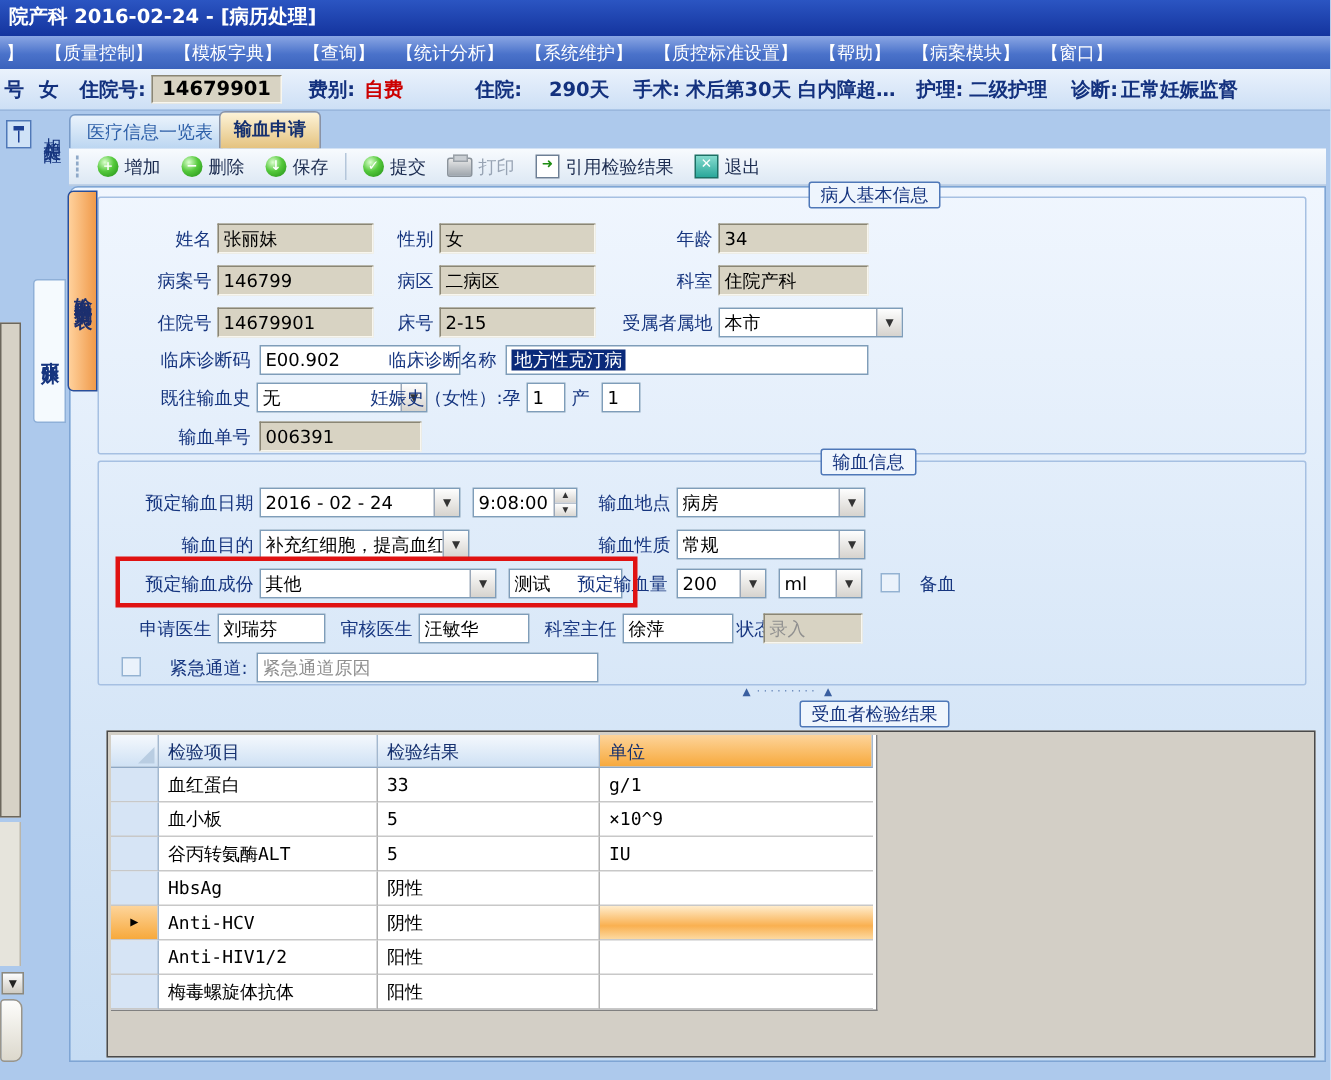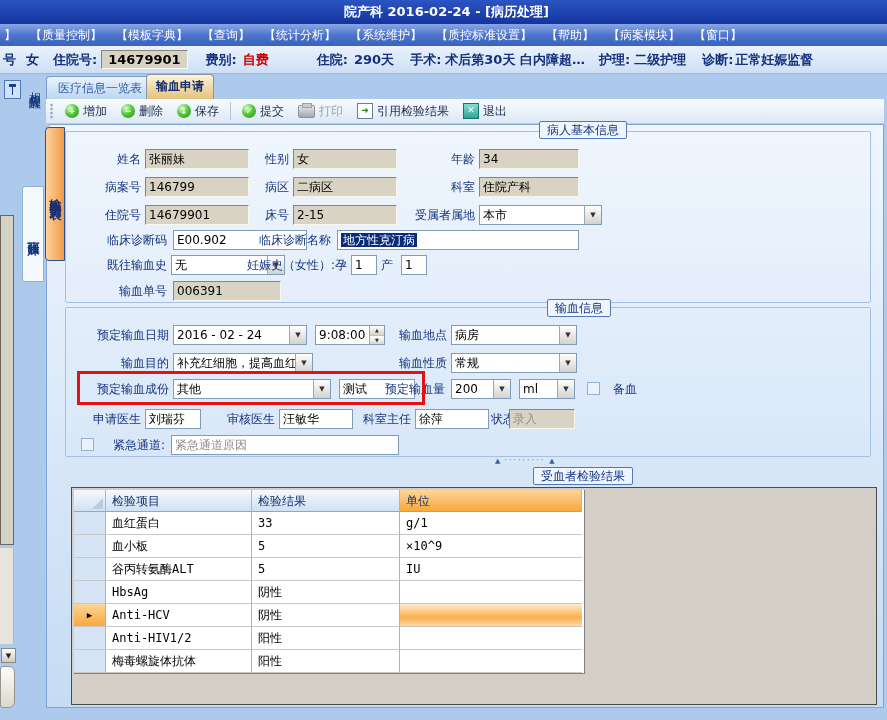--- a/index.html
+++ b/index.html
@@ -2,21 +2,21 @@
 <html><head>
 <meta charset="utf-8">
 <style>
   html,body{margin:0;padding:0;width:887px;height:720px;overflow:hidden;
     font-family:"DejaVu Sans","Liberation Sans",sans-serif;font-size:12px;}
   .app{position:relative;width:887px;height:720px;background:#adc9ec;overflow:hidden;}
   .px{position:absolute;box-sizing:border-box;}
 
   
   .titlebar{left:0;top:0;width:887px;height:24px;background:linear-gradient(#2b55c2,#14349e);
-    color:#fff;font-weight:bold;font-size:13px;line-height:24px;padding-left:6px;text-align:center;}
+    color:#fff;font-weight:bold;font-size:13px;line-height:24px;padding-left:6px;}
   .menubar{left:0;top:24px;width:887px;height:22px;background:linear-gradient(#8aa6e4,#4a72ca 55%,#3a62bc);
     color:#fff;display:flex;align-items:center;gap:14px;padding-left:4px;font-size:12px;}
   .menu-item{cursor:default;white-space:nowrap;}
   .infobar{left:0;top:46px;width:887px;height:28px;background:linear-gradient(#eaf2fc,#cddff5);
     border-bottom:1px solid #9ab7dd;display:flex;align-items:center;font-weight:bold;color:#13317e;font-size:13px;white-space:nowrap;}
   .ib-box{background:#d8d3c3;border:1px solid;border-color:#8a8675 #f8f6ee #f8f6ee #8a8675;
     padding:1px 6px;color:#000;font-weight:bold;}
   .ib-red{color:#cc0000;}
 
   
@@ -135,21 +135,21 @@
     </div>
 
   <div class="px infobar">
     <span style="margin-left:3px">号</span>
     <span style="margin-left:10px">女</span>
     <span style="margin-left:14px">住院号:</span>
     <span class="ib-box" style="margin-left:4px;min-width:72px">14679901</span>
     <span style="margin-left:18px">费别:</span>
     <span class="ib-red" style="margin-left:6px">自费</span>
     <span style="margin-left:48px">住院:</span>
-    <span style="margin-left:6px">290天</span>
+    <span style="margin-left:18px">290天</span>
     <span style="margin-left:16px">手术:</span>
     <span style="margin-left:4px">术后第30天 白内障超…</span>
     <span style="margin-left:14px">护理:</span>
     <span style="margin-left:4px">二级护理</span>
     <span style="margin-left:16px">诊断:</span>
     <span style="margin-left:2px">正常妊娠监督</span>
   </div>
 
   <div class="px pinbox">
       <span class="pin-ico"></span>
@@ -298,21 +298,21 @@
         <span class="dd">▼</span>
     </div>
     <div class="px fld wt combo" style="left:472px;top:254px;width:56px">
       <span class="cv">ml</span>
         <span class="dd">▼</span>
     </div>
     <div class="px cb" style="left:540px;top:257px"></div>
     <div class="px lbl" style="left:558px;top:254px;width:40px;text-align:center">备血</div>
 
     <div class="px lbl" style="left:42px;top:284px;width:52px">申请医生</div>
-    <div class="px fld wt" style="left:98px;top:284px;width:56px">刘瑞芬</div>
+    <div class="px fld wt" style="left:98px;top:284px;width:72px">刘瑞芬</div>
     <div class="px lbl" style="left:176px;top:284px;width:52px">审核医生</div>
     <div class="px fld wt" style="left:232px;top:284px;width:74px">汪敏华</div>
     <div class="px lbl" style="left:312px;top:284px;width:52px">科室主任</div>
     <div class="px fld wt" style="left:368px;top:284px;width:74px">徐萍</div>
     <div class="px lbl" style="left:438px;top:284px;width:30px">状态</div>
     <div class="px fld ro gray" style="left:462px;top:284px;width:66px">录入</div>
 
     <div class="px cb" style="left:34px;top:313px"></div>
     <div class="px lbl" style="left:52px;top:310px;width:66px">紧急通道:</div>
     <div class="px fld wt gray" style="left:124px;top:310px;width:228px">紧急通道原因</div>

